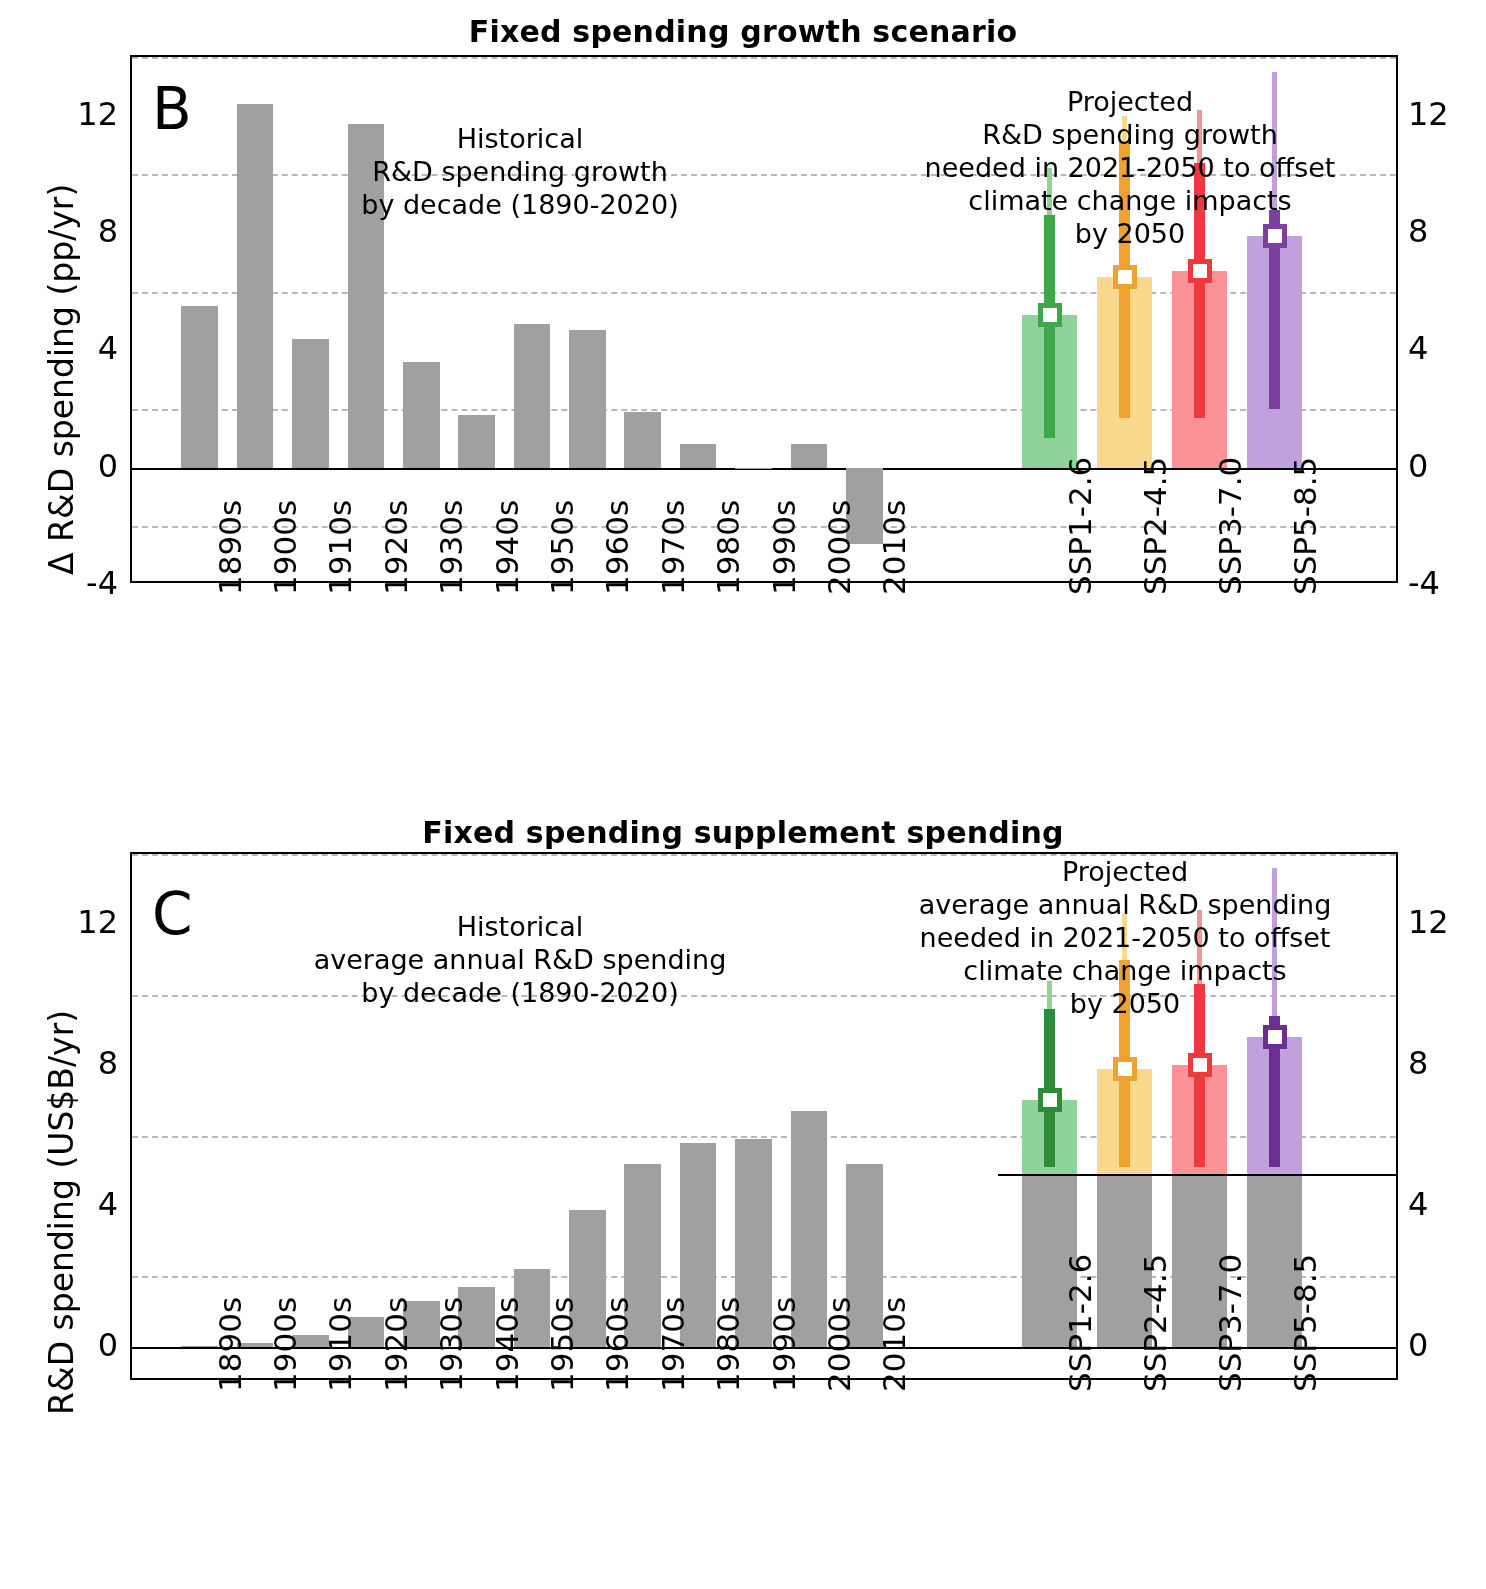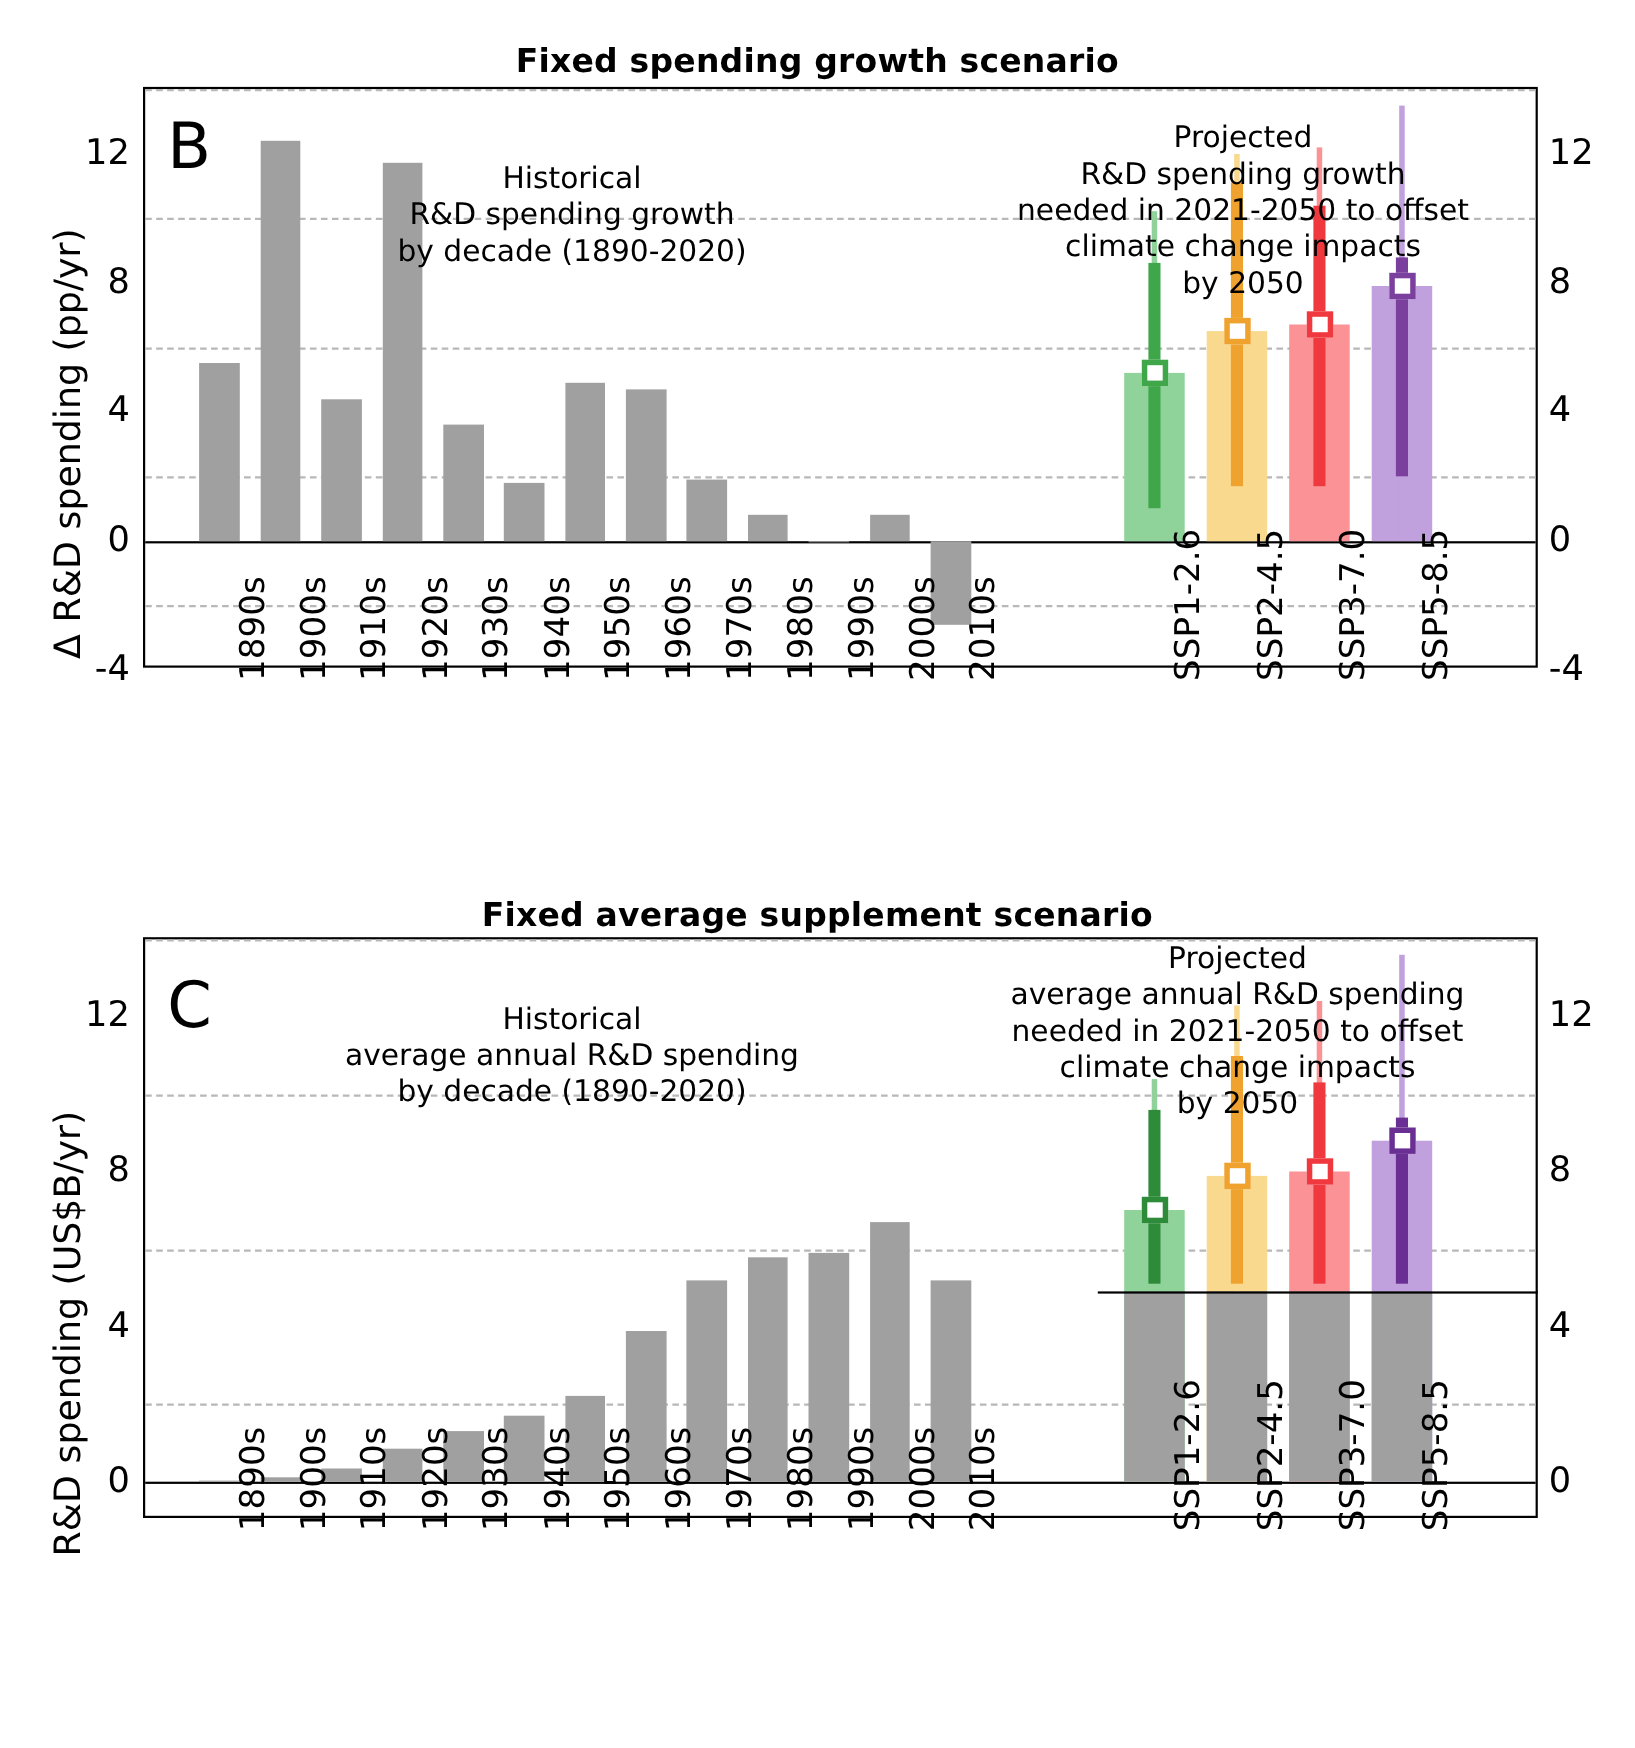--- a/index.html
+++ b/index.html
@@ -13,21 +13,21 @@
     font-family: "DejaVu Sans", sans-serif;
     color: #000000;
     position: relative;
     overflow: hidden;
   }
   .panel {
     position: absolute;
     left: 0;
     width: 1486px;
   }
-  #panel-b { top: 0px; height: 800px; margin-top: 24px; }
+  #panel-b { top: 0px; height: 800px; }
   #panel-c { top: 795px; height: 794px; }
 
   .panel-title {
     position: absolute;
     left: 0;
     width: 1486px;
     text-align: center;
     font-weight: bold;
     font-size: 30px;
     letter-spacing: 0.2px;
@@ -215,21 +215,21 @@
     <div class="xtick" style="left: 765.538px; top: 595px;">1990s</div>
     <div class="xtick" style="left: 820.923px; top: 595px;">2000s</div>
     <div class="xtick" style="left: 876.308px; top: 595px;">2010s</div>
     <div class="xtick" style="left: 1061.5px; top: 595px;">SSP1-2.6</div>
     <div class="xtick" style="left: 1136.5px; top: 595px;">SSP2-4.5</div>
     <div class="xtick" style="left: 1211.5px; top: 595px;">SSP3-7.0</div>
     <div class="xtick" style="left: 1286.5px; top: 595px;">SSP5-8.5</div>
   </div>
 
 <div class="panel" id="panel-c">
-  <div class="panel-title">Fixed average supplement scenario</div>
+  <div class="panel-title">Fixed spending supplement spending</div>
 
   <div class="ylabel" id="c-ylabel" style="left: 42px; top: 620px;">R&amp;D spending (US$B/yr)</div>
 
   <div class="plot-frame" id="c-frame">
       <div class="gridline" style="top: 422.4px;"></div>
       <div class="gridline" style="top: 281.6px;"></div>
       <div class="gridline" style="top: 140.8px;"></div>
       <div class="gridline" style="top: 0px;"></div>
       <div class="zeroline" style="top: 492.8px;"></div>
       <div class="bar" style="left: 49.4154px; top: 491.744px; width: 36.5538px; height: 1.056px;"></div>

